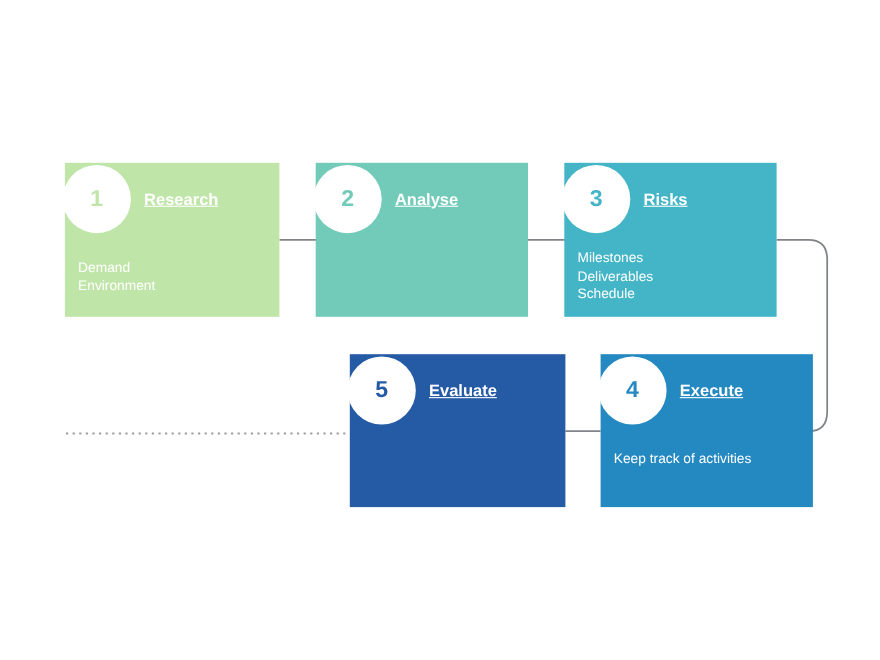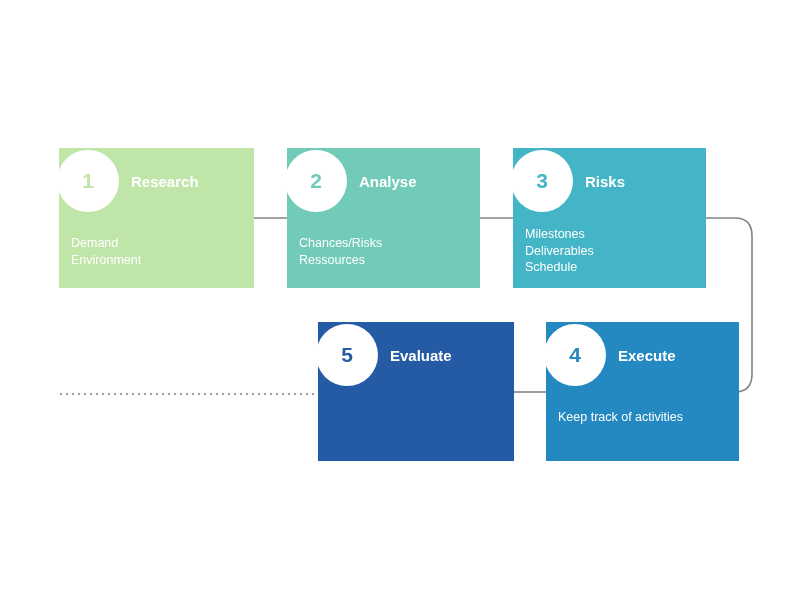--- a/index.html
+++ b/index.html
@@ -49,20 +49,21 @@
     font-size: 21px;
     font-weight: bold;
     flex: 0 0 auto;
   }
   .step-title {
     color: #ffffff;
     font-size: 15px;
     font-weight: bold;
     margin-left: 12px;
     white-space: nowrap;
+    text-decoration: underline;
   }
   .step-body {
     position: absolute;
     left: 12px;
     color: #ffffff;
     font-size: 12.5px;
     line-height: 16.5px;
   }
   .step-body .line {
     white-space: nowrap;
@@ -108,24 +109,20 @@
       <div class="line">Demand</div>
       <div class="line">Environment</div>
     </div>
   </div>
 
   <div class="step-box" id="box-2" style="background:#72cbb8">
     <div class="step-head">
       <div class="step-circle" style="color:#72cbb8">2</div>
       <div class="step-title">Analyse</div>
     </div>
-    <div class="step-body">
-      <div class="line">Chances/Risks</div>
-      <div class="line">Ressources</div>
-    </div>
   </div>
 
   <div class="step-box" id="box-3" style="background:#43b5c6">
     <div class="step-head">
       <div class="step-circle" style="color:#43b5c6">3</div>
       <div class="step-title">Risks</div>
     </div>
     <div class="step-body">
       <div class="line">Milestones</div>
       <div class="line">Deliverables</div>

